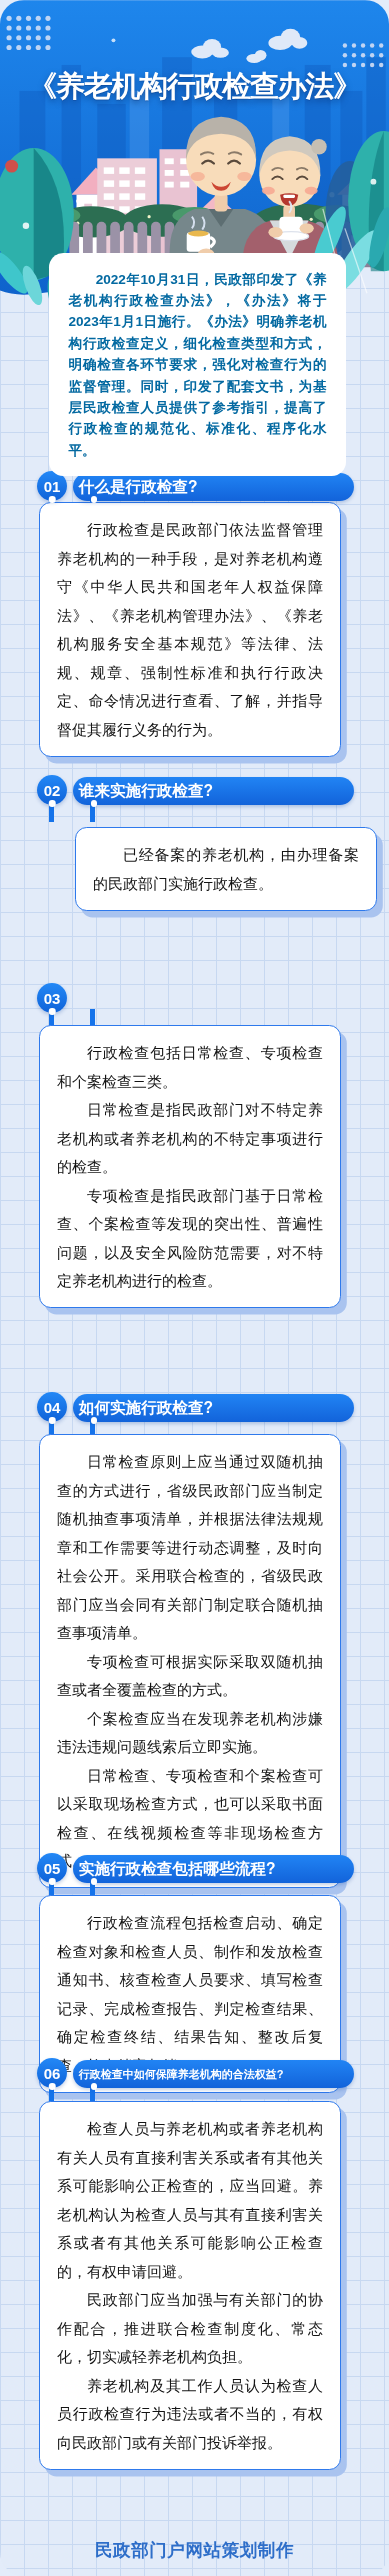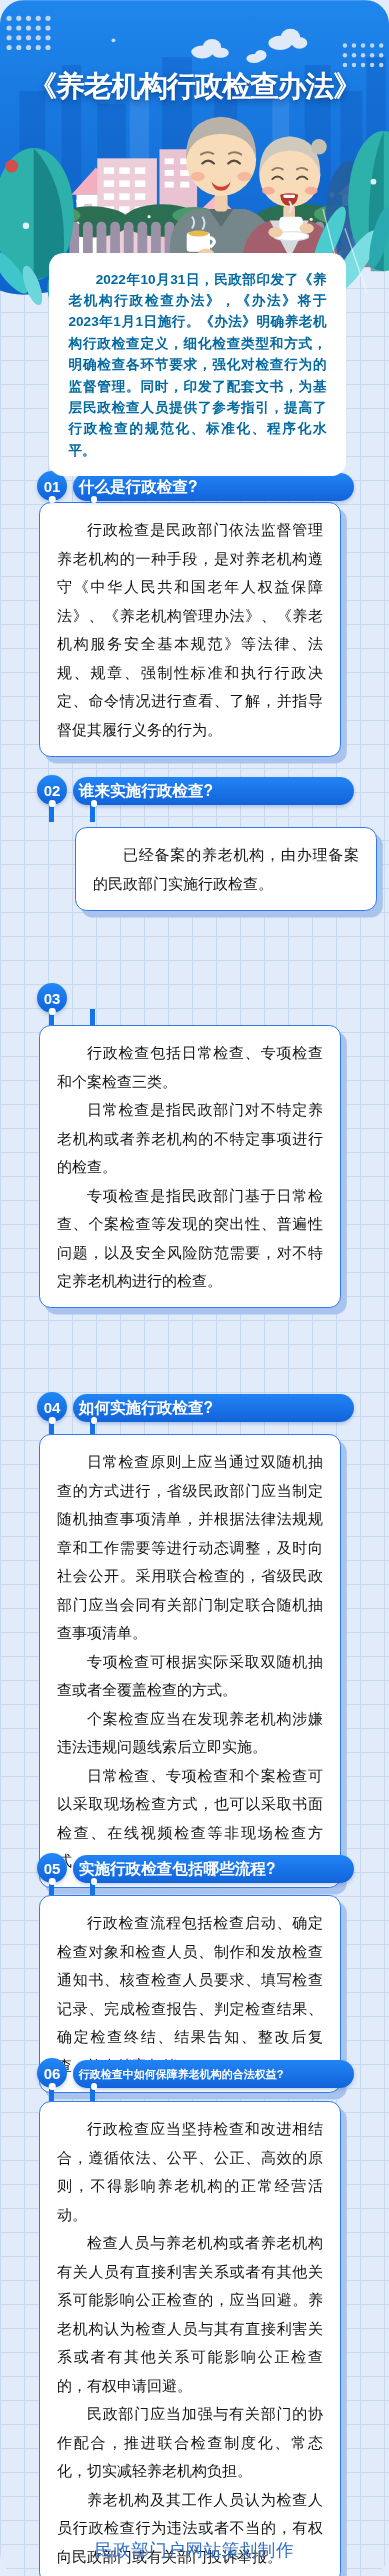--- a/index.html
+++ b/index.html
@@ -73,21 +73,21 @@
     box-shadow:5.8px 6.5px 0 #a9c3ef;
     padding:13px 17px 11.7px 17px;z-index:2;
   }
   .card p{
     margin:0;color:#141414;font-size:15px;line-height:28.5px;
     text-align:justify;text-indent:2em;
   }
   
   .footer{
     position:absolute;top:2538px;left:0;width:389px;text-align:center;
-    color:#2e6ec9;font-size:17.5px;font-weight:normal;z-index:2;letter-spacing:0.6px;
+    color:#2e6ec9;font-size:17.5px;font-weight:bold;z-index:2;letter-spacing:0.6px;
   }
 </style>
 </head>
 <body>
 
 <div id="page">
 
   <svg class="hero" viewBox="0 0 600 470" xmlns="http://www.w3.org/2000/svg">
     <defs>
       <linearGradient id="heroGrad" x1="0" y1="0" x2="0" y2="1">
@@ -430,21 +430,20 @@
       <span class="stem stem-b" style="top: 26px; height: 22px;"></span>
       <div class="sec-header">
         <div class="num-circle">
           <span>06</span>
         </div>
         <div class="pill">
           <span class="pill-label long">行政检查中如何保障养老机构的合法权益?</span>
         </div>
       </div>
       <div class="card" style="top: 43px;">
-        <p>行政检查应当坚持检查和改进相结合，遵循依法、公平、公正、高效的原则，不得影响养老机构的正常经营活动。</p>
         <p>检查人员与养老机构或者养老机构有关人员有直接利害关系或者有其他关系可能影响公正检查的，应当回避。养老机构认为检查人员与其有直接利害关系或者有其他关系可能影响公正检查的，有权申请回避。</p>
         <p>民政部门应当加强与有关部门的协作配合，推进联合检查制度化、常态化，切实减轻养老机构负担。</p>
         <p>养老机构及其工作人员认为检查人员行政检查行为违法或者不当的，有权向民政部门或有关部门投诉举报。</p>
       </div>
     </section>
     <div class="footer">民政部门户网站策划制作</div>
 </div>
 
 
 </body></html>

